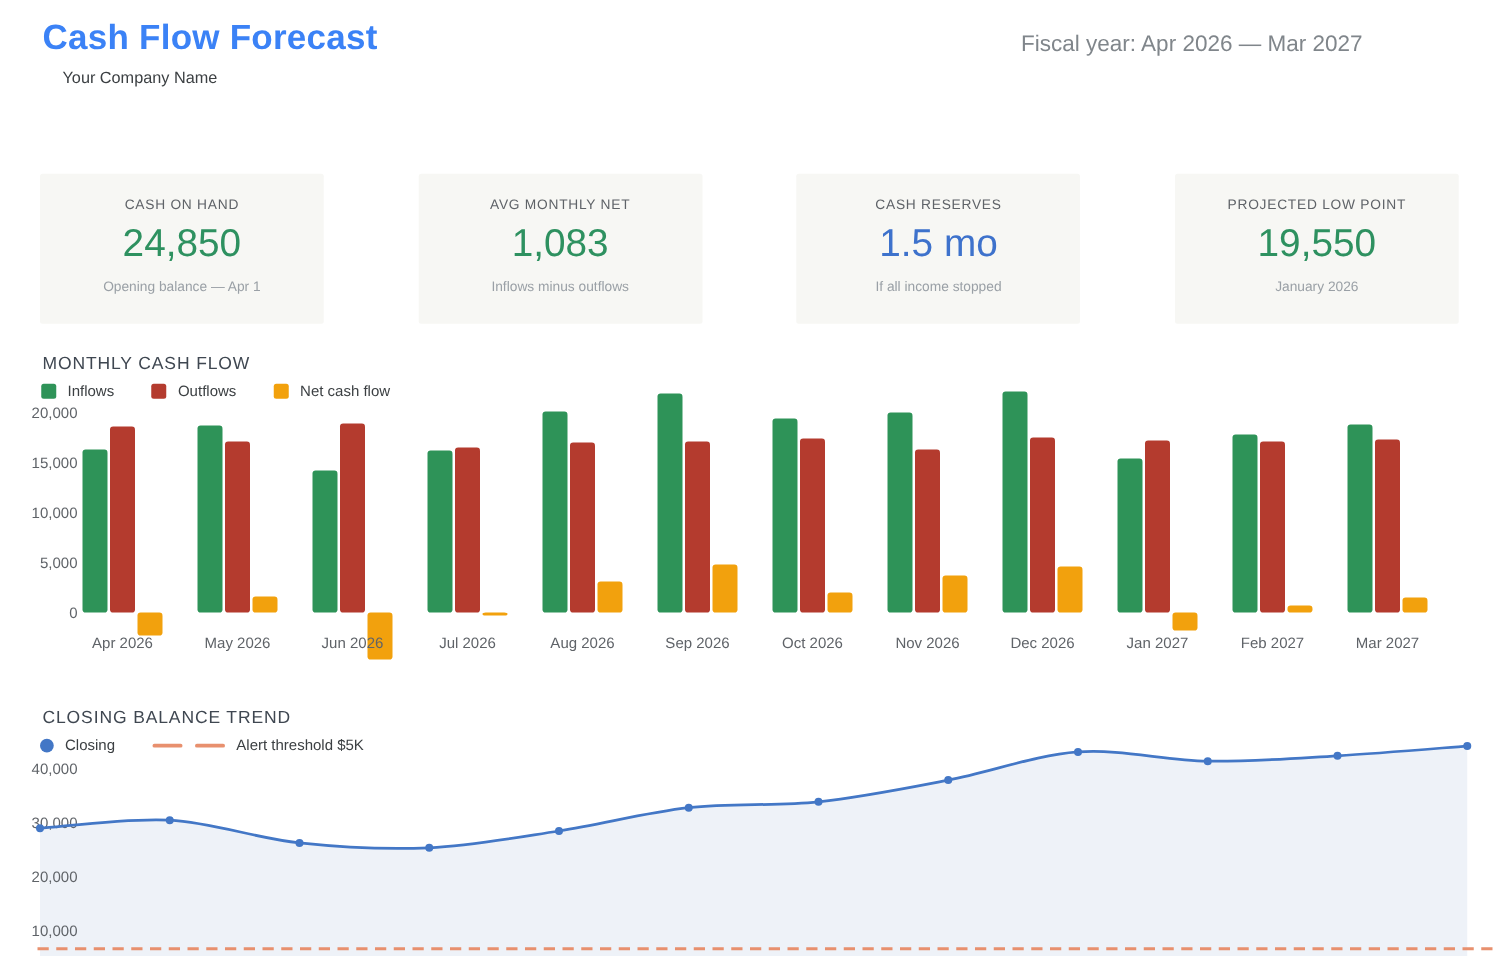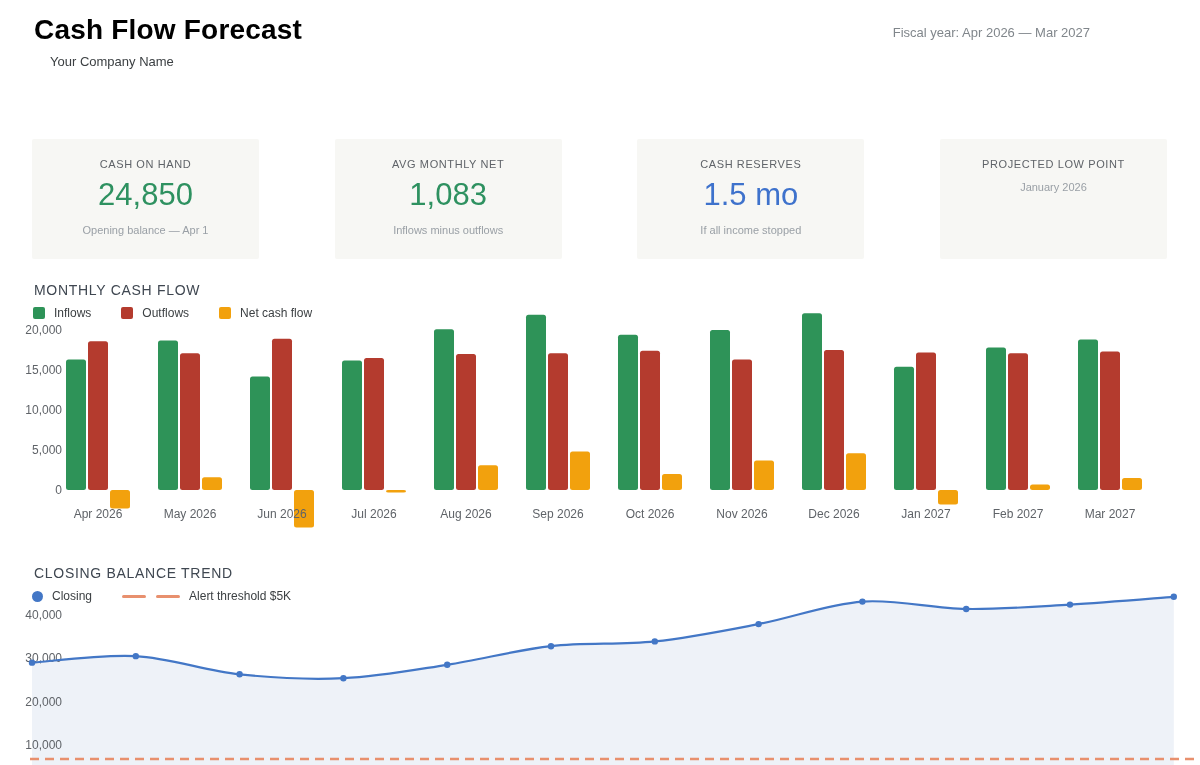--- a/index.html
+++ b/index.html
@@ -1,20 +1,20 @@
 <!DOCTYPE html>
 <html><head>
 <meta charset="utf-8">
 <style>
   html,body{margin:0;padding:0;background:#fff;}
   .page{position:relative;width:1200px;height:765px;overflow:hidden;background:#ffffff;
         font-family:"Liberation Sans",sans-serif;color:#3c4043;}
-  .title{position:absolute;left:34px;top:14px;font-size:28px;font-weight:600;color:#000000;letter-spacing:.2px;}
+  .title{position:absolute;left:34px;top:14px;font-size:28px;font-weight:600;color:#3b82f6;letter-spacing:.2px;}
   .subtitle{position:absolute;left:50px;top:54px;font-size:13px;color:#3c4043;}
-  .fiscal{position:absolute;right:110px;top:25px;font-size:13px;color:#80868b;}
+  .fiscal{position:absolute;right:110px;top:25px;font-size:18px;color:#80868b;}
   .banner{position:absolute;left:32px;right:32px;top:90px;height:29px;line-height:29px;
           background:#e8f2e6;border-radius:2px;padding-left:13px;font-size:12.5px;color:#2d6a4a;}
   .banner .check{margin-right:9px;font-size:12px;}
   .cards{position:absolute;left:32px;right:33px;top:139px;height:120px;display:flex;justify-content:space-between;}
   .card{width:227px;height:120px;background:#f7f7f4;border-radius:2px;text-align:center;box-sizing:border-box;padding-top:19px;}
   .card .label{font-size:11px;color:#5f6368;letter-spacing:.6px;}
   .card .value{font-size:31px;margin-top:7px;color:#2e9160;}
   .card .value.blue{color:#3e72cc;}
   .card .caption{font-size:11px;color:#9aa0a6;margin-top:11px;}
   .section-title{position:absolute;font-size:14px;color:#3f4751;letter-spacing:.7px;}
@@ -48,20 +48,21 @@
       <div class="value">1,083</div>
       <div class="caption">Inflows minus outflows</div>
     </div>
     <div class="card">
       <div class="label">CASH RESERVES</div>
       <div class="value blue">1.5 mo</div>
       <div class="caption">If all income stopped</div>
     </div>
     <div class="card">
       <div class="label">PROJECTED LOW POINT</div>
+      <div class="value">19,550</div>
       <div class="caption">January 2026</div>
     </div>
   </div>
 
   <div class="section-title" style="left:34px;top:282px;">MONTHLY CASH FLOW</div>
   <div class="legend" style="left:33px;top:306px;" id="bar-legend">
       <span class="item">
         <span class="sw" style="background:#2e9358"></span>
         <span>Inflows</span>
       </span>

